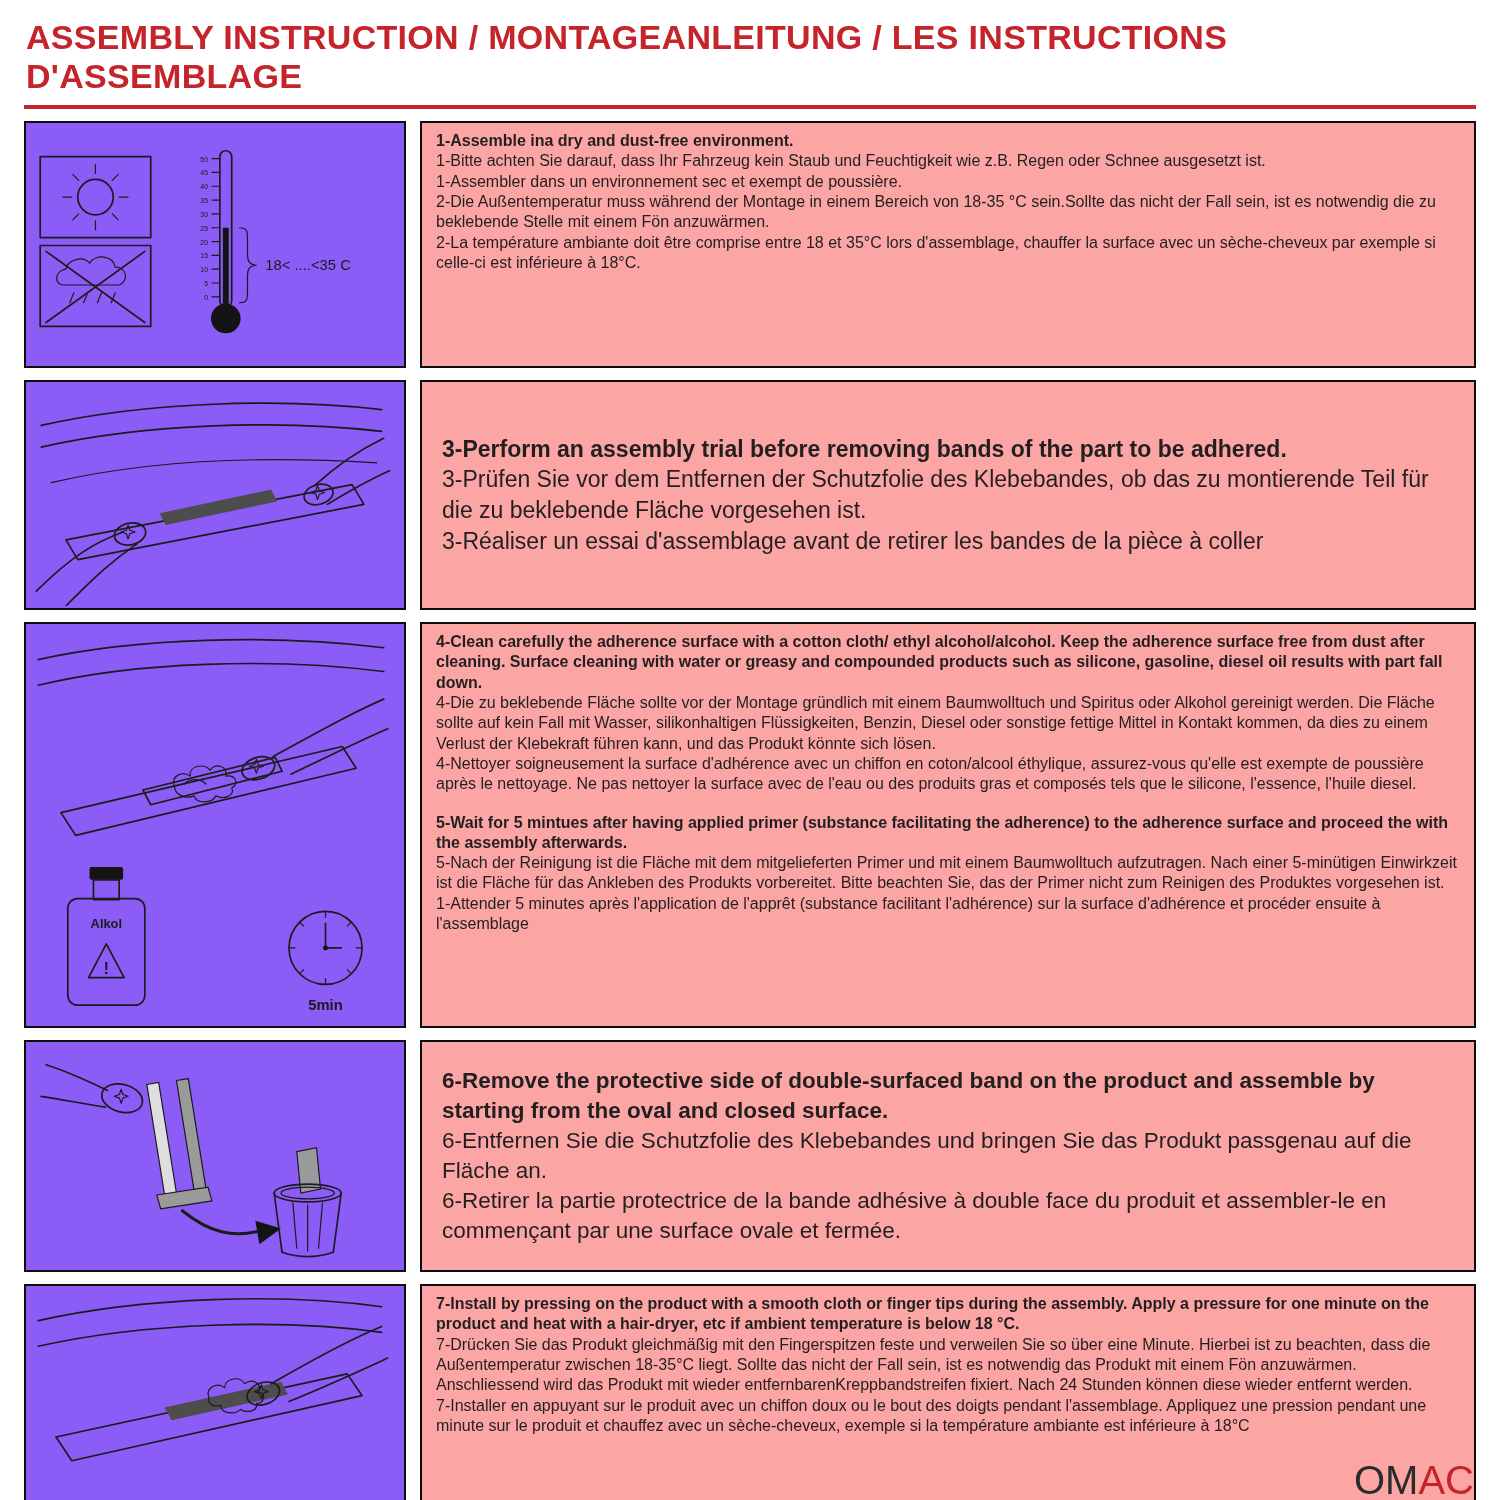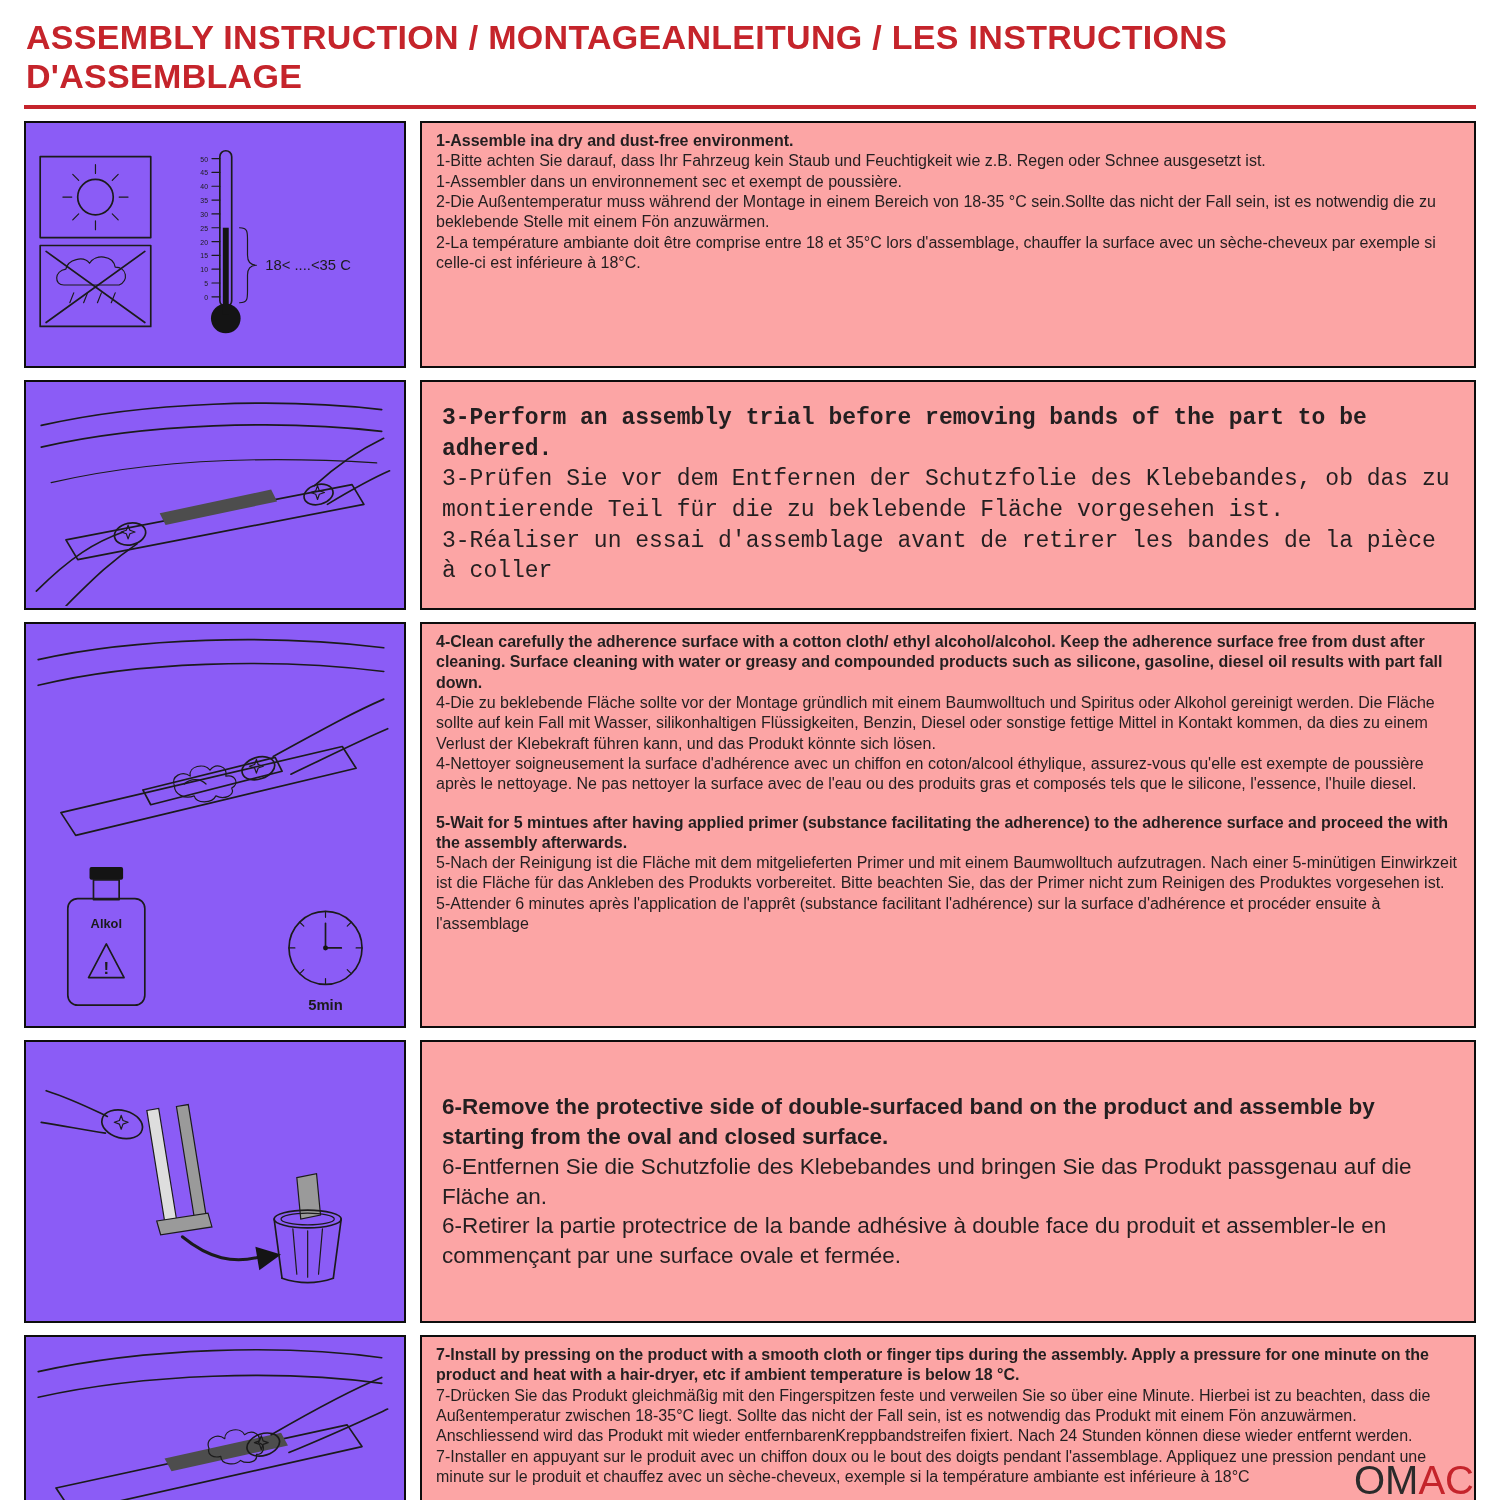--- a/index.html
+++ b/index.html
@@ -16,25 +16,25 @@
   .fig {
     width:382px; min-width:382px; border:2px solid #0d0d0d; background:#8b5cf6;
     display:flex; align-items:center; justify-content:flex-start; overflow:hidden;
   }
   .txt { flex:1; border:2px solid #0d0d0d; padding:8px 14px 6px 14px; background:#fca5a5; }
   .txt.large { display:flex; flex-direction:column; justify-content:center; padding:10px 20px; }
 
   .row-1 { height:247px; }
   .row-2 { height:230px; }
   .row-3 { height:406px; }
-  .row-4 { height:283px; }
+  .row-4 { height:232px; }
   .row-5 { height:233px; }
 
   .txt.small p { font-size:16px; line-height:1.27; }
-  .row-2 .txt p { font-size:23px; line-height:1.33;font-family:Liberation Mono, monospace; }
+  .row-2 .txt p { font-size:23px; line-height:1.33; }
   .row-4 .txt p { font-size:22.5px; line-height:1.33; }
   .txt p.bold { font-weight:700; }
   .txt p.gap { margin-top:18px; }
 
   .logo { position:absolute; right:26px; bottom:0px; font-size:40px; font-weight:400; letter-spacing:0px; line-height:1; }
   .logo-black { color:#2b2b2b; }
   .logo-red { color:#c5242b; }
 
   
   .ln { fill:none; stroke:#1b1b1b; stroke-width:1.7; stroke-linecap:round; stroke-linejoin:round; }
@@ -170,21 +170,21 @@
           <text class="svg-small-bold" x="303" y="385" text-anchor="middle">5min</text>
         </g>
       </svg>
     </div>
     <div class="txt small">
         <p class="bold">4-Clean carefully the adherence surface with a cotton cloth/ ethyl alcohol/alcohol. Keep the adherence surface free from dust after cleaning. Surface cleaning with water or greasy and compounded products such as silicone, gasoline, diesel oil results with part fall down.</p>
         <p class="">4-Die zu beklebende Fläche sollte vor der Montage gründlich mit einem Baumwolltuch und Spiritus oder Alkohol gereinigt werden. Die Fläche sollte auf kein Fall mit Wasser, silikonhaltigen Flüssigkeiten, Benzin, Diesel oder sonstige fettige Mittel in Kontakt kommen, da dies zu einem Verlust der Klebekraft führen kann, und das Produkt könnte sich lösen.</p>
         <p class="">4-Nettoyer soigneusement la surface d'adhérence avec un chiffon en coton/alcool éthylique, assurez-vous qu'elle est exempte de poussière après le nettoyage. Ne pas nettoyer la surface avec de l'eau ou des produits gras et composés tels que le silicone, l'essence, l'huile diesel.</p>
         <p class="bold gap">5-Wait for 5 mintues after having applied primer (substance facilitating the adherence) to the adherence surface and proceed the with the assembly afterwards.</p>
         <p class="">5-Nach der Reinigung ist die Fläche mit dem mitgelieferten Primer und mit einem Baumwolltuch aufzutragen. Nach einer 5-minütigen Einwirkzeit ist die Fläche für das Ankleben des Produkts vorbereitet. Bitte beachten Sie, das der Primer nicht zum Reinigen des Produktes vorgesehen ist.</p>
-        <p class="">5-Attender 6 minutes après l'application de l'apprêt (substance facilitant l'adhérence) sur la surface d'adhérence et procéder ensuite à l'assemblage</p>
+        <p class="">1-Attender 5 minutes après l'application de l'apprêt (substance facilitant l'adhérence) sur la surface d'adhérence et procéder ensuite à l'assemblage</p>
       </div>
   </div>
 
   <div class="row row-4">
     <div class="fig">
       <svg viewBox="0 0 370 225" width="366" height="222">
         <g>
           <path class="ln" d="M20,20 C45,28 65,38 82,46"></path>
           <path class="ln" d="M15,52 C40,56 60,60 80,63"></path>
           <ellipse class="ln" cx="97" cy="54" rx="21" ry="14" transform="rotate(15 97 54)"></ellipse>

